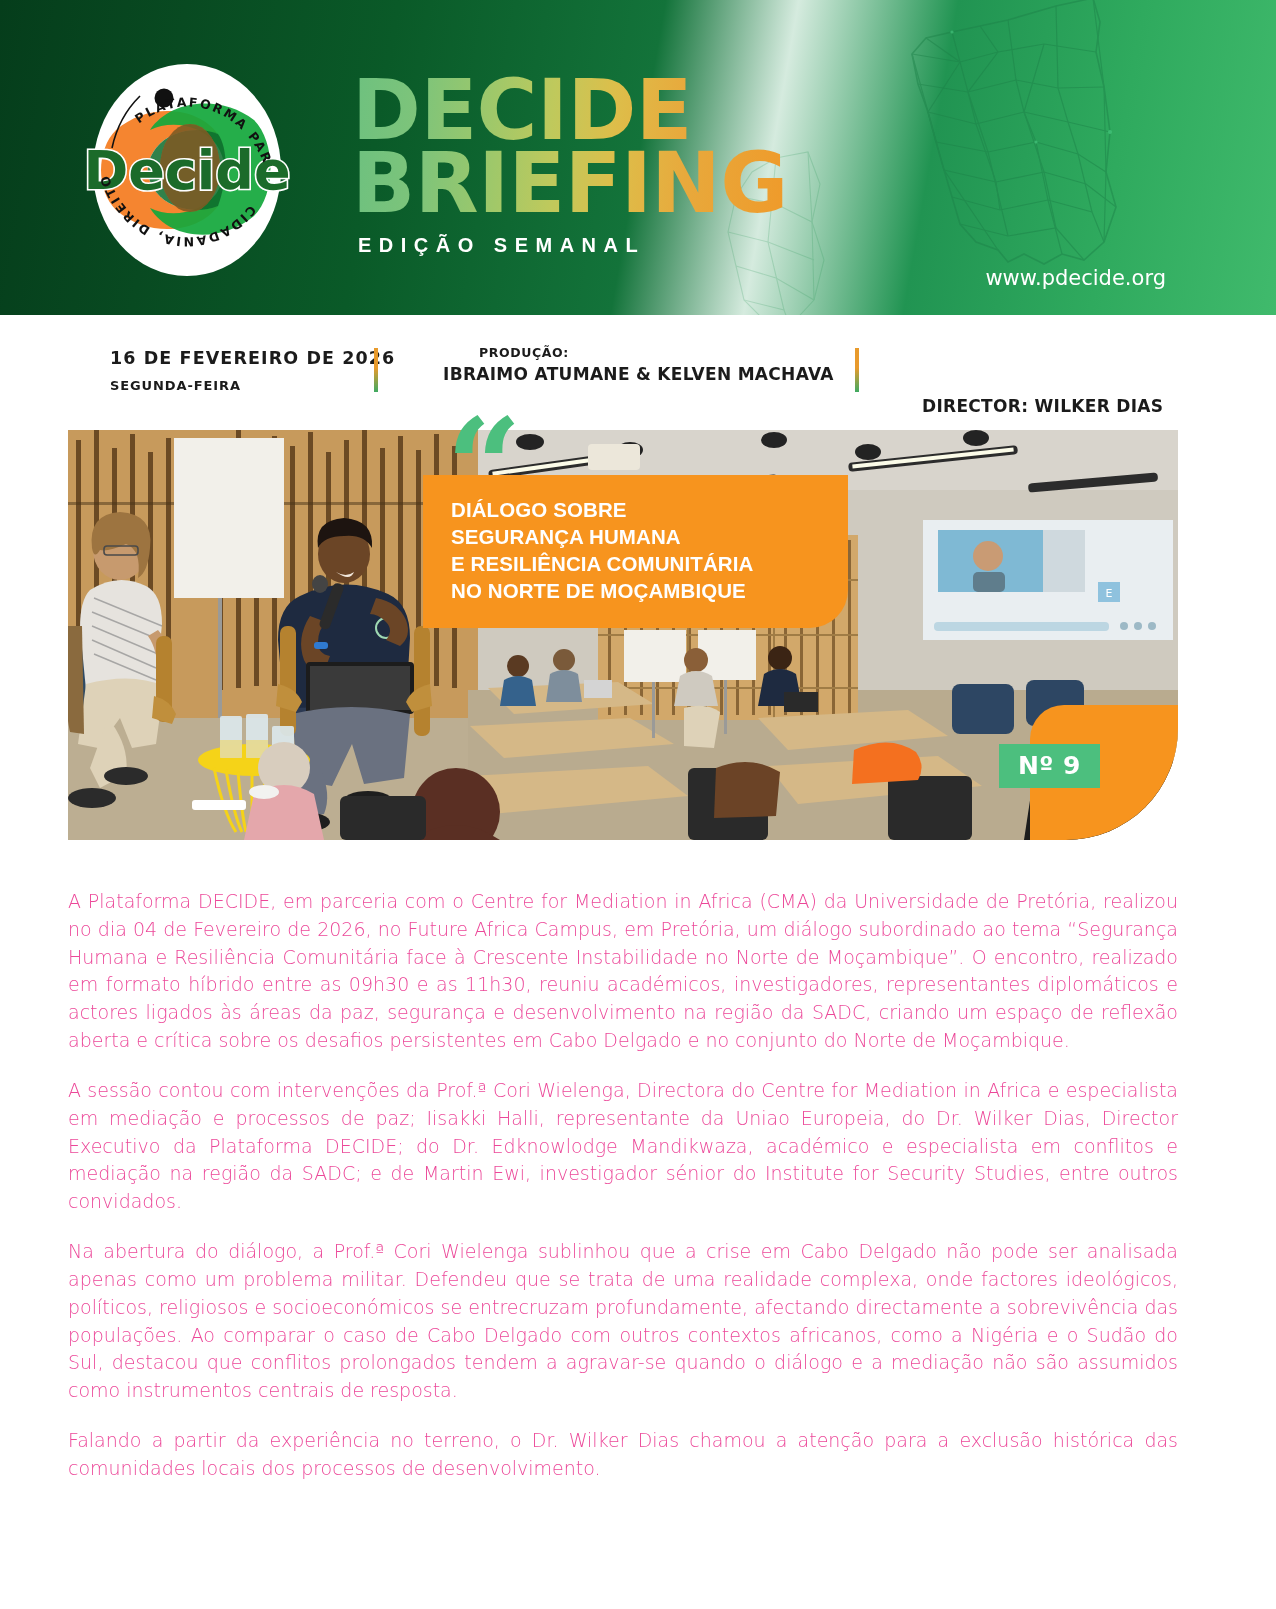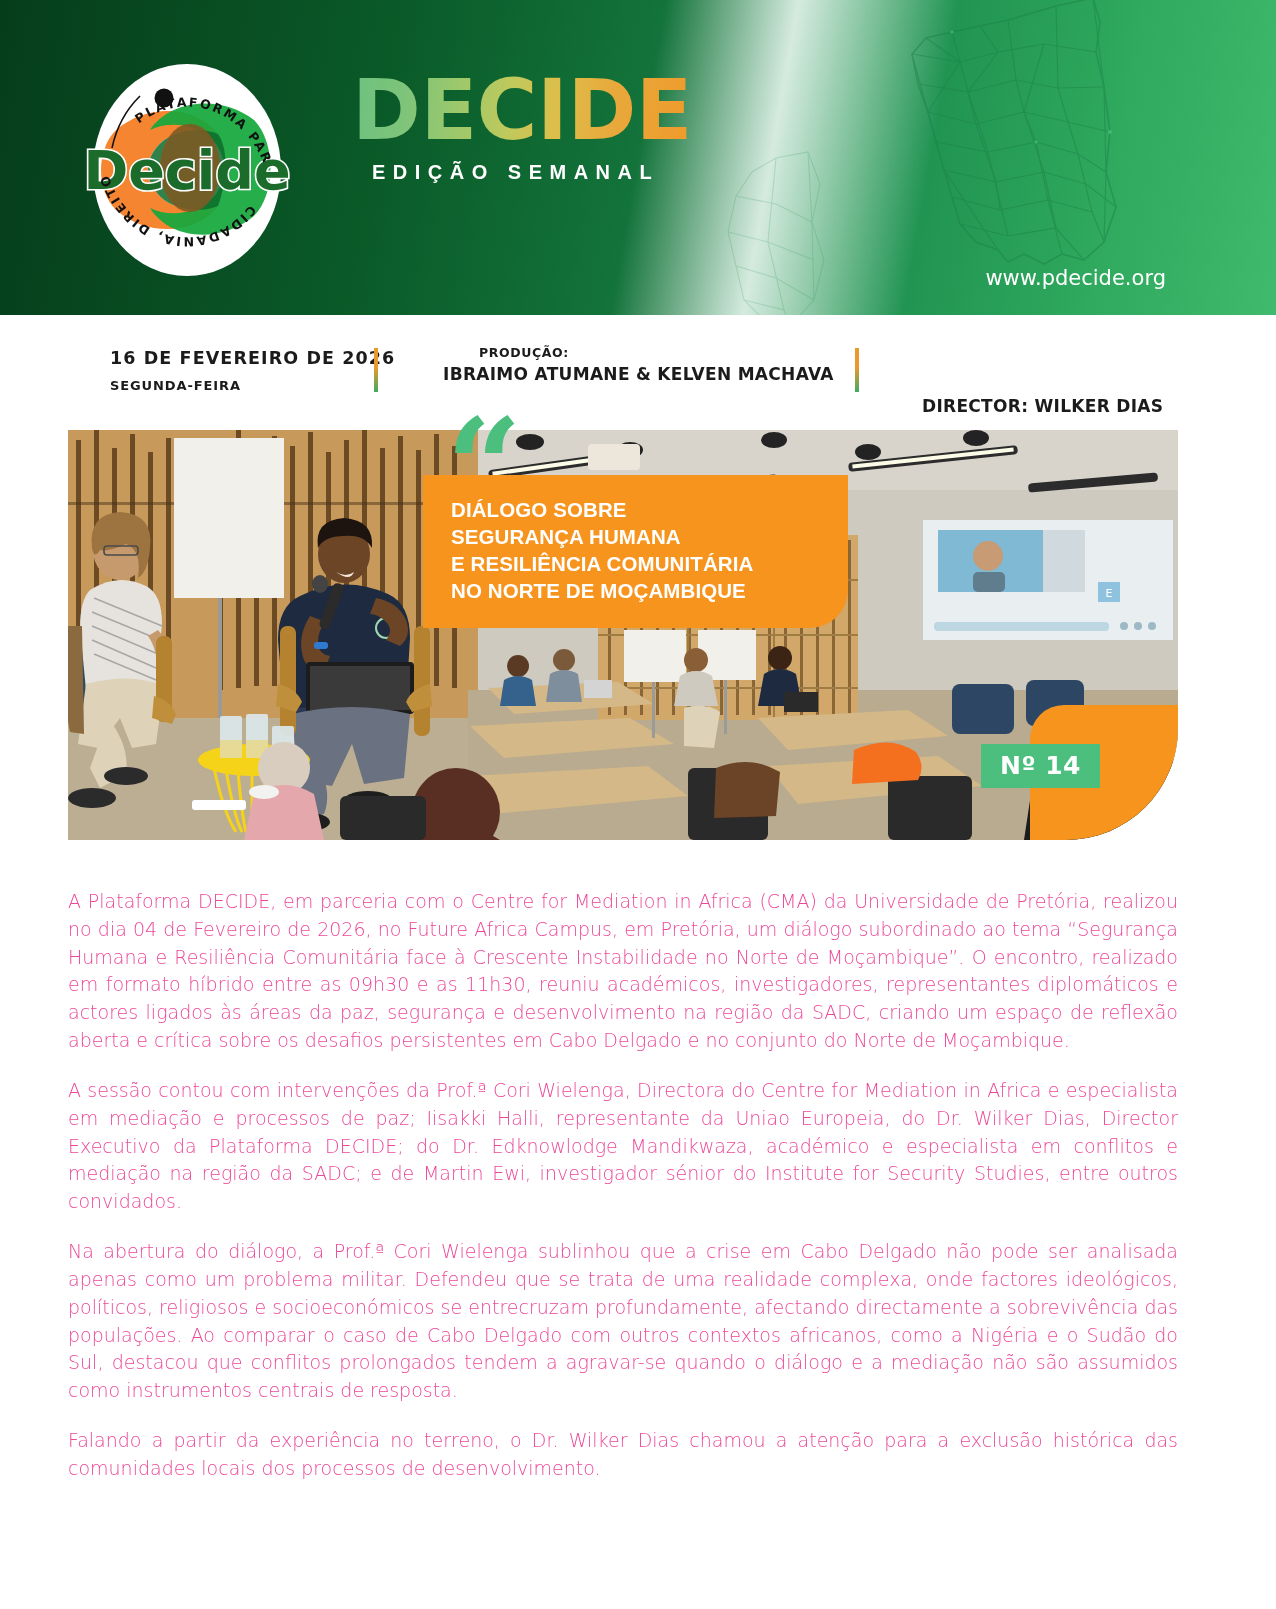--- a/index.html
+++ b/index.html
@@ -44,21 +44,21 @@
     font-size:83px; font-weight:bold; line-height:.88;
     letter-spacing:-0.5px;
     background:linear-gradient(95deg,
        #6dc17f 0%, #7ec47a 16%, #9ec86a 32%,
        #bfc95c 46%, #ddbe4a 60%, #e8a93c 76%, #ef9a2a 100%);
     -webkit-background-clip:text; background-clip:text;
     -webkit-text-fill-color:transparent; color:transparent;
     font-family:"DejaVu Sans", sans-serif;
   }
   .brief-sub {
-    margin-top:14px; margin-left:20px;
+    margin-top:14px; margin-left:6px;
     font-size:20px; font-weight:bold; color:#ffffff;
     letter-spacing:7.5px;
   }
   .hdr-url {
     position:absolute; right:110px; bottom:25px;
     font-size:21px; color:#ffffff; font-weight:500;
     font-family:"DejaVu Sans", sans-serif;
   }
   .meta-date { position:absolute; left:110px; top:348px; }
   .meta-date .l1 {
@@ -233,20 +233,21 @@
         </text>
         <text font-family="DejaVu Sans, sans-serif" font-size="12.5" font-weight="bold" fill="#111111" letter-spacing="2.1">
           <textPath href="#arcBot" startOffset="16%">CIDADANIA, DIREITOS E ESTUDOS</textPath>
         </text>
         <path d="M 34 92 A 88 100 0 0 1 62 40" fill="none" stroke="#111" stroke-width="1.6"></path>
       </svg>
     </div>
 
     <div class="title-block">
       <div class="brief-title">DECIDE</div>
+      <div class="brief-title">BRIEFING</div>
       <div class="brief-sub">EDIÇÃO SEMANAL</div>
     </div>
 
     <div class="hdr-url">www.pdecide.org</div>
   </div>
 
   <div>
     <div class="meta-date">
       <div class="l1">16 DE FEVEREIRO DE 2026</div>
       <div class="l2">SEGUNDA-FEIRA</div>
@@ -492,21 +493,21 @@
     <div class="quote-mark">“</div>
 
     <div class="title-card">
       <div class="tline">DIÁLOGO SOBRE</div>
       <div class="tline">SEGURANÇA HUMANA</div>
       <div class="tline">E RESILIÊNCIA COMUNITÁRIA</div>
       <div class="tline">NO NORTE DE MOÇAMBIQUE</div>
     </div>
 
     <div class="issue-corner"></div>
-    <div class="issue-badge">Nº 14</div>
+    <div class="issue-badge">Nº 9</div>
   </div>
 
   <div class="body-text">
     <p>A Plataforma DECIDE, em parceria com o Centre for Mediation in Africa (CMA) da Universidade de Pretória, realizou no dia 04 de Fevereiro de 2026, no Future Africa Campus, em Pretória, um diálogo subordinado ao tema “Segurança Humana e Resiliência Comunitária face à Crescente Instabilidade no Norte de Moçambique”. O encontro, realizado em formato híbrido entre as 09h30 e as 11h30, reuniu académicos, investigadores, representantes diplomáticos e actores ligados às áreas da paz, segurança e desenvolvimento na região da SADC, criando um espaço de reflexão aberta e crítica sobre os desafios persistentes em Cabo Delgado e no conjunto do Norte de Moçambique.</p>
     <p>A sessão contou com intervenções da Prof.ª Cori Wielenga, Directora do Centre for Mediation in Africa e especialista em mediação e processos de paz; Iisakki Halli, representante da Uniao Europeia, do Dr. Wilker Dias, Director Executivo da Plataforma DECIDE; do Dr. Edknowlodge Mandikwaza, académico e especialista em conflitos e mediação na região da SADC; e de Martin Ewi, investigador sénior do Institute for Security Studies, entre outros convidados.</p>
     <p>Na abertura do diálogo, a Prof.ª Cori Wielenga sublinhou que a crise em Cabo Delgado não pode ser analisada apenas como um problema militar. Defendeu que se trata de uma realidade complexa, onde factores ideológicos, políticos, religiosos e socioeconómicos se entrecruzam profundamente, afectando directamente a sobrevivência das populações. Ao comparar o caso de Cabo Delgado com outros contextos africanos, como a Nigéria e o Sudão do Sul, destacou que conflitos prolongados tendem a agravar-se quando o diálogo e a mediação não são assumidos como instrumentos centrais de resposta.</p>
     <p>Falando a partir da experiência no terreno, o Dr. Wilker Dias chamou a atenção para a exclusão histórica das comunidades locais dos processos de desenvolvimento.</p>
   </div>
 
 </div>

